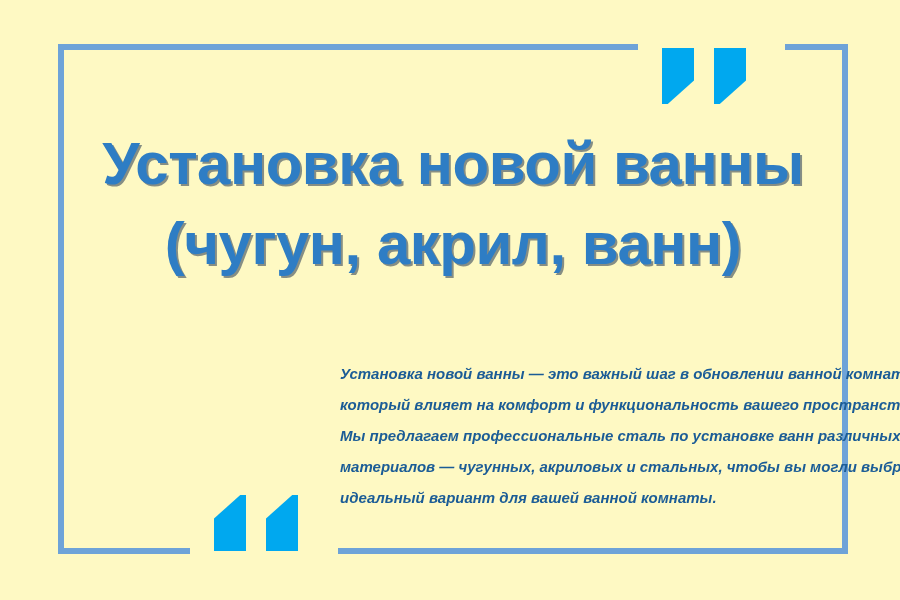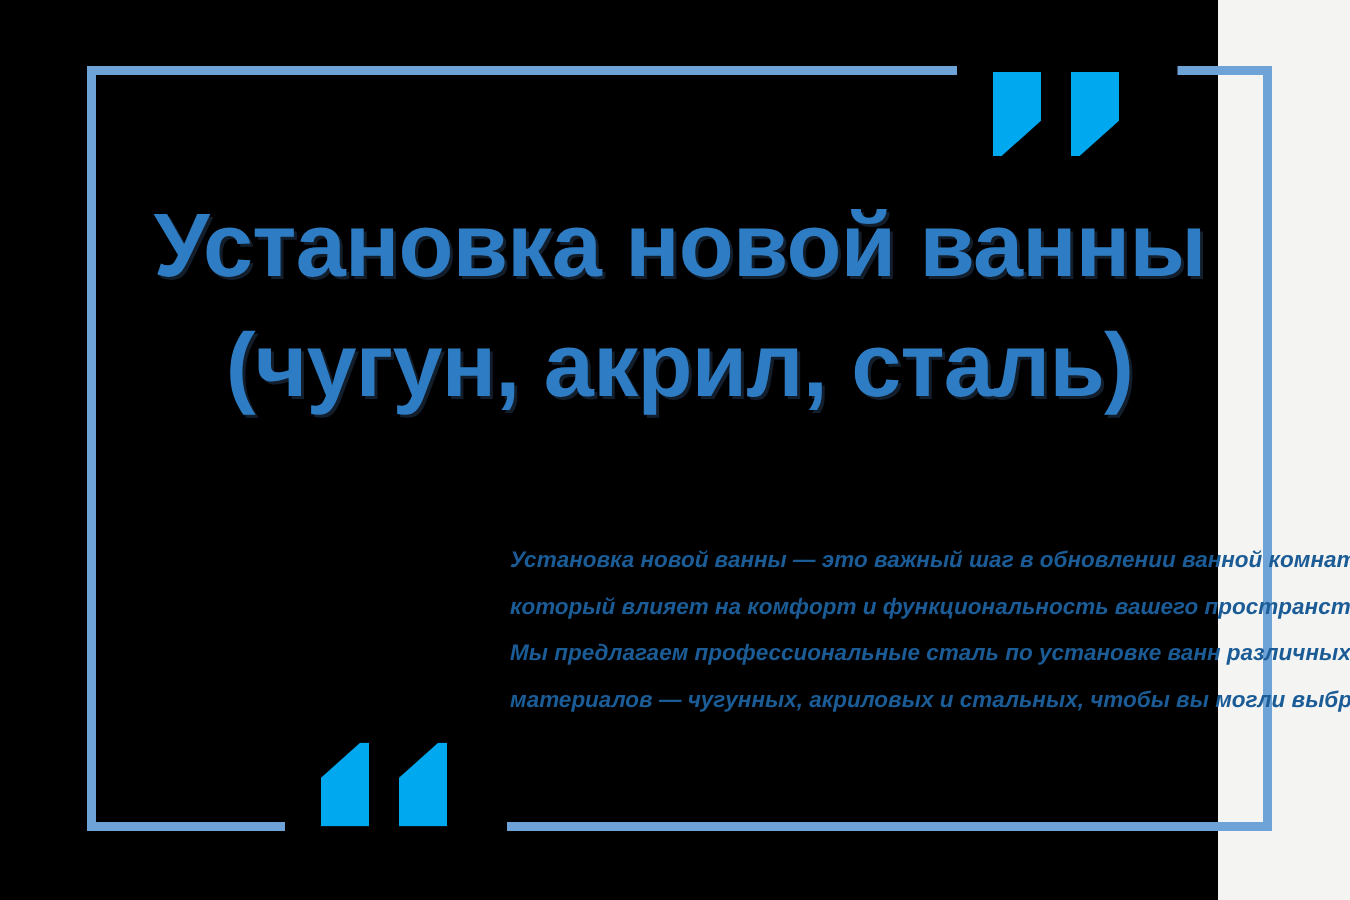--- a/index.html
+++ b/index.html
@@ -9,23 +9,23 @@
   body {
     width: 900px;
     height: 600px;
     background: #f4f5f3;
     font-family: "Liberation Sans", sans-serif;
     overflow: hidden;
   }
 
   #slide {
     position: relative;
-    width: 812px;
+    width: 900px;
     height: 600px;
-    background: #000000;
+    background: #fef9c3;
   }
 
   
   .frame-bar {
     position: absolute;
     background: #6ea3d8;
   }
   
   .frame-left  { left: 58px;  top: 44px;  width: 6px;   height: 510px; }
   
@@ -109,23 +109,24 @@
     <div class="quote-mark quote-close"></div>
   </div>
 
   <div class="quote-group quote-group-bottom">
     <div class="quote-mark quote-open"></div>
     <div class="quote-mark quote-open"></div>
   </div>
 
   <div id="title-block">
     <div class="title-line">Установка новой ванны</div>
-    <div class="title-line">(чугун, акрил, сталь)</div>
+    <div class="title-line">(чугун, акрил, ванн)</div>
   </div>
 
   <div id="body-block">
     <div class="body-line">Установка новой ванны — это важный шаг в обновлении ванной комнаты,</div>
     <div class="body-line">который влияет на комфорт и функциональность вашего пространства.</div>
     <div class="body-line">Мы предлагаем профессиональные сталь по установке ванн различных</div>
     <div class="body-line">материалов — чугунных, акриловых и стальных, чтобы вы могли выбрать</div>
+    <div class="body-line">идеальный вариант для вашей ванной комнаты.</div>
   </div>
 
 </div>
 
 </body></html>

